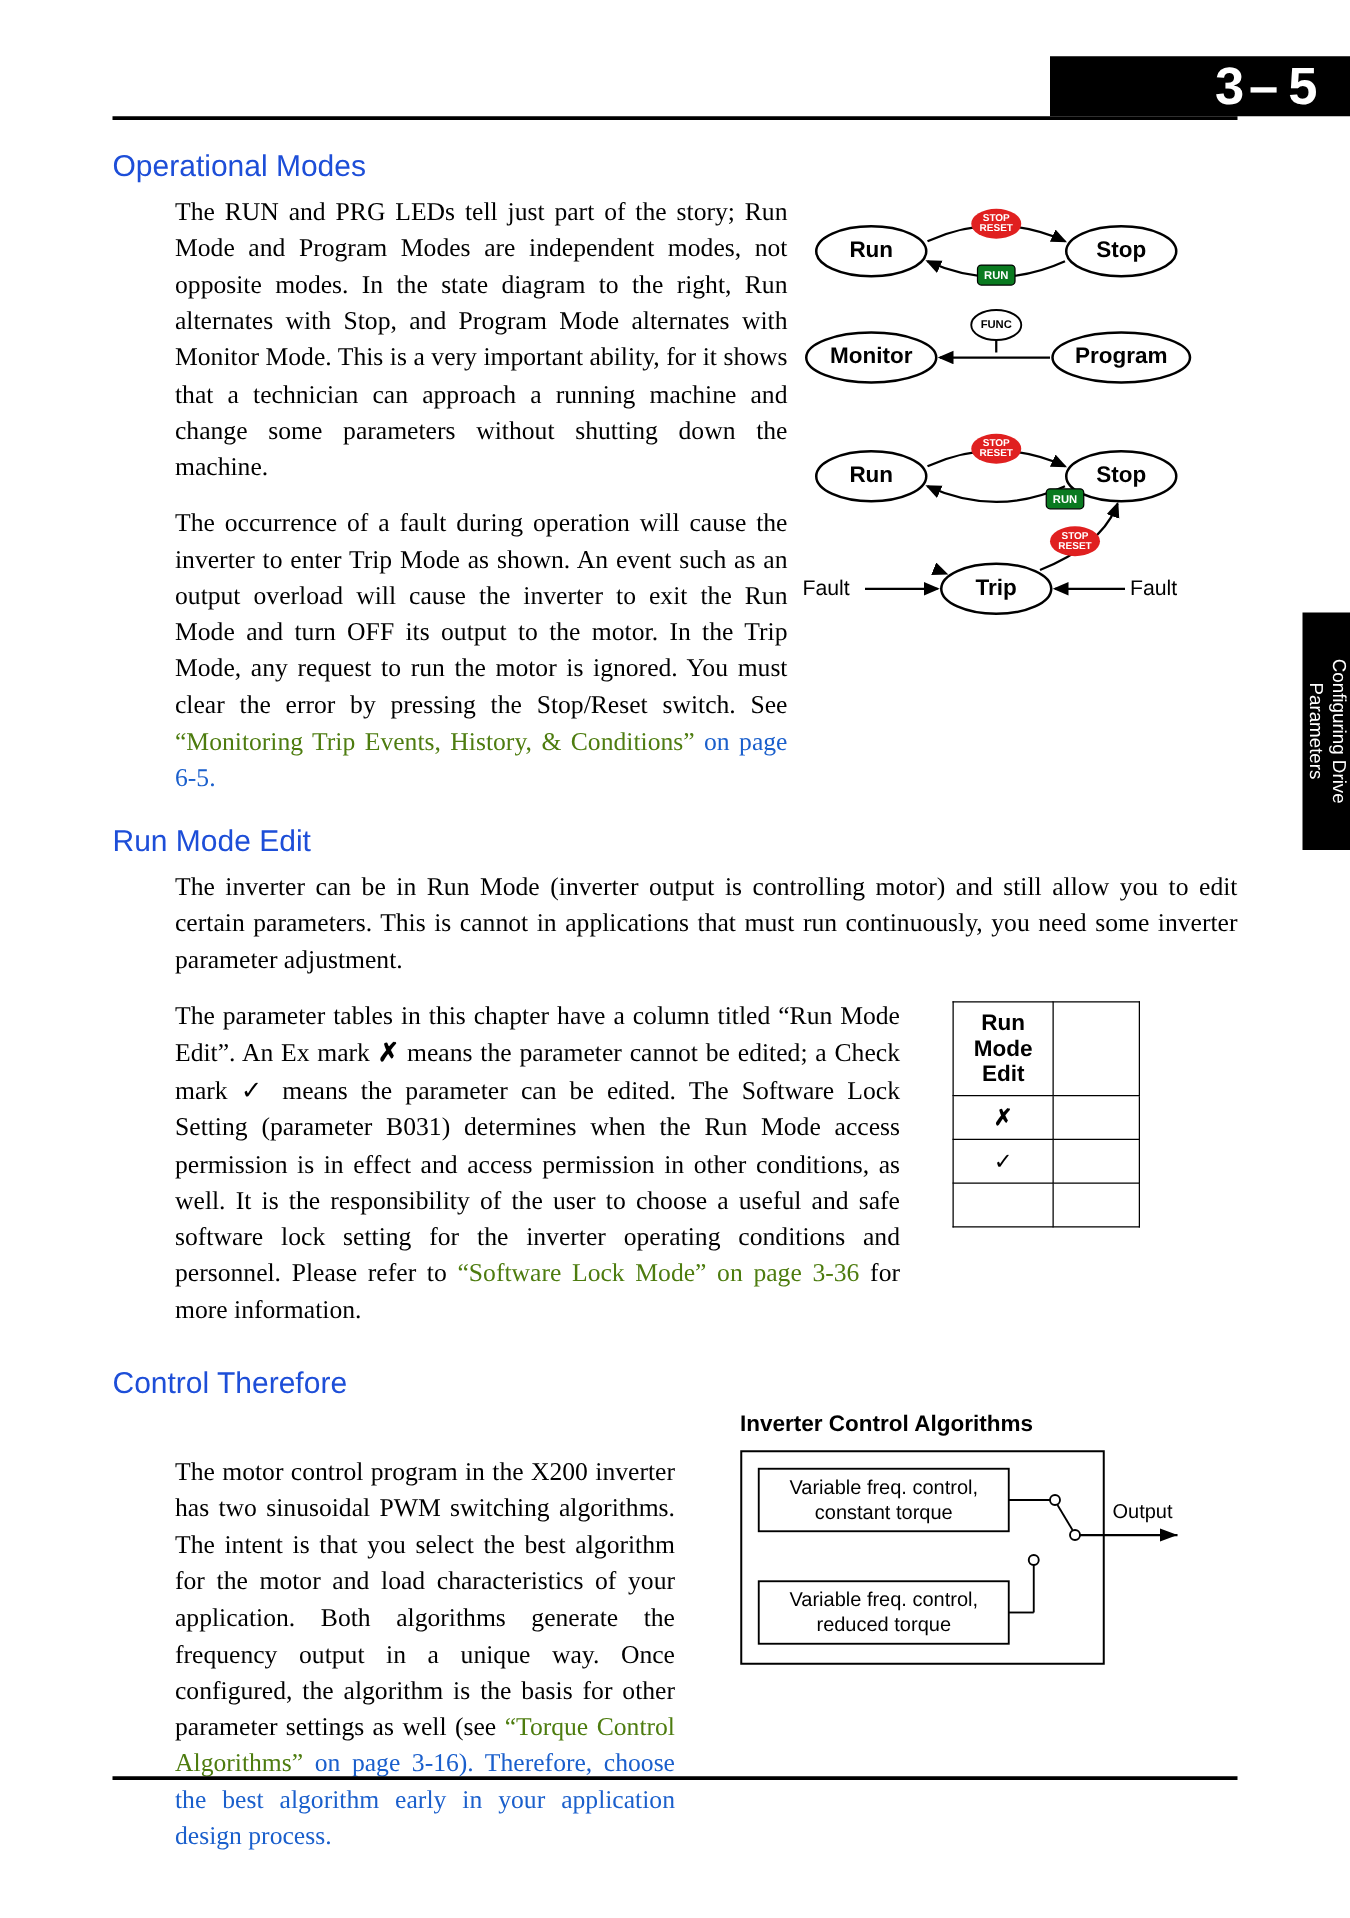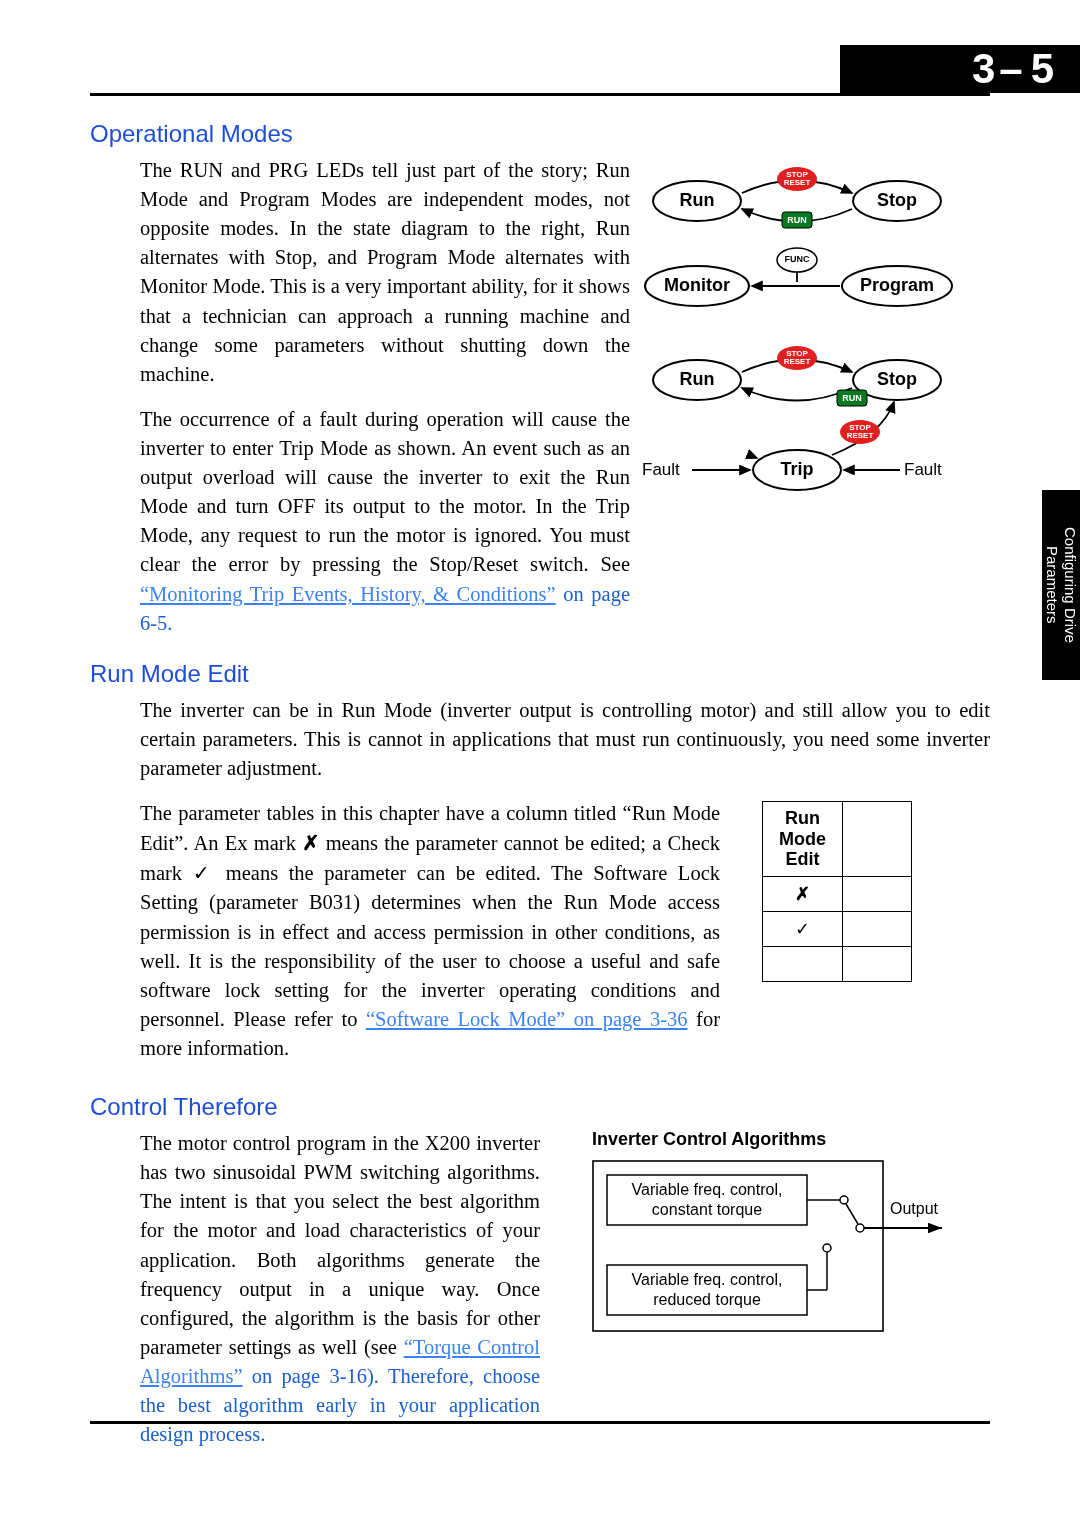--- a/index.html
+++ b/index.html
@@ -100,22 +100,21 @@
     text-align: justify;
   }
   .two-col {
     display: flex;
     gap: 12px;
     align-items: flex-start;
   }
   .two-col .text { flex: 1 1 auto; }
 
   a.doc-link, span.doc-link {
-    color: #3b82f6;
-    text-decoration: underline;
+    color: #4d7c0f;
   }
   span.doc-link-after {
     color: #1a5fcc;
   }
 
   
   svg { overflow: visible; }
   .state {
     fill: #fff;
     stroke: #000;
@@ -351,21 +350,21 @@
                 </tr>
           </tbody>
             </table>
         </div>
       </div>
     </div>
 
     <h2 class="sec" style="margin-top:14px;">Control Therefore</h2>
     <div class="body-col">
       <div class="two-col">
-        <div class="text" style="max-width:400px;">
+        <div class="text" style="max-width:400px;margin-top:35px;">
           <p class="body">
             <span>The motor control program in the X200 inverter has two sinusoidal PWM switching algorithms. The intent is that you select the best algorithm for the motor and load characteristics of your application. Both algorithms generate the frequency output in a unique way. Once configured, the algorithm is the basis for other parameter settings as well (see </span><a class="doc-link">“Torque Control Algorithms”</a><span class="doc-link-after"> on page 3-16). Therefore, choose the best algorithm early in your application design process.</span>
           </p>
         </div>
         <div style="width:360px;padding-left:40px;">
           <div class="algo-title">Inverter Control Algorithms</div>
           <svg width="360" height="190">
             <defs>
               <marker id="ah3" markerWidth="10" markerHeight="10" refX="8" refY="3" orient="auto">
                 <path d="M0,0 L8,3 L0,6 Z" class="arrowhead"></path>

